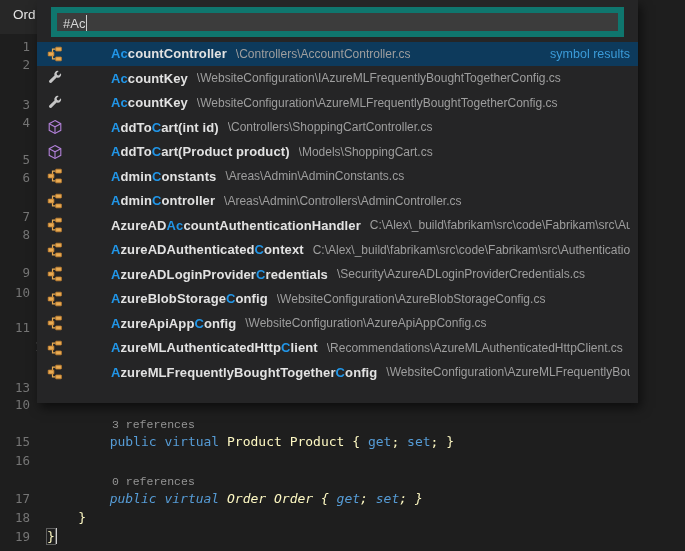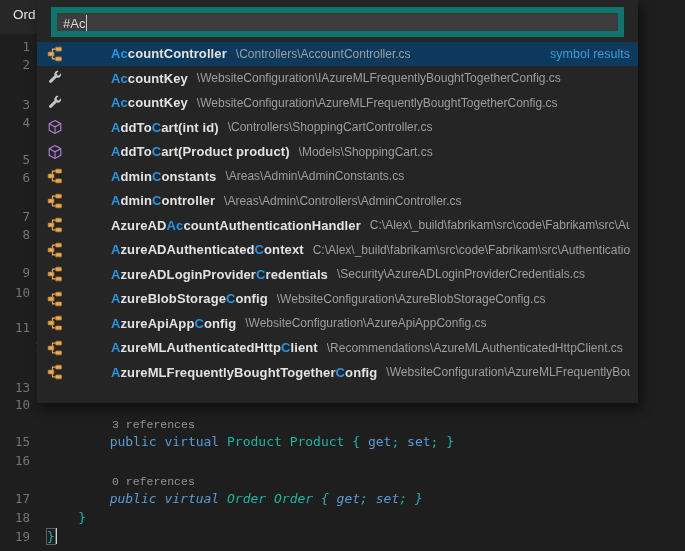--- a/index.html
+++ b/index.html
@@ -9,21 +9,21 @@
   
   #tab-strip{position:absolute;left:0;top:0;width:37px;height:34px;background:#272727;}
   #tab-title{position:absolute;left:13px;top:7px;color:#e4e4e4;font-size:13.5px;white-space:nowrap;}
   #gutter{position:absolute;left:0;top:0;width:30px;height:551px;}
   .line-number{position:absolute;left:0;width:30px;height:19px;line-height:19px;text-align:right;
                color:#757575;font-family:"DejaVu Sans Mono",monospace;font-size:12.5px;}
   #code-area{position:absolute;left:47px;top:0;right:0;height:551px;}
   .code-line{position:absolute;left:0;white-space:pre;font-family:"DejaVu Sans Mono",monospace;
              font-size:13px;line-height:19px;height:19px;color:#d4d4d4;}
   .code-line .k{color:var(--kw);}
-  .code-line .p{color:#14b8a6;}
+  .code-line .p{color:#fef9c3;}
   .codelens{position:absolute;left:65px;white-space:pre;font-family:Liberation Mono, monospace;
             font-size:11.5px;line-height:17px;color:var(--lens);}
   .bracket-box{outline:1px solid #5f5f5f;outline-offset:0px;}
   .text-cursor{display:inline-block;width:0;height:16px;border-left:1.5px solid #cfcfcf;
                vertical-align:-3px;margin-left:1px;}
 
   
   #quick-open{position:absolute;left:37px;top:0;width:601px;height:403px;background:#252526;
               box-shadow:3px 5px 10px rgba(0,0,0,.55);box-sizing:border-box;padding-top:7px;}
   #qo-input{margin:0 14px;height:30px;box-sizing:border-box;background:#3c3c3c;border:6px solid #0f766e;

